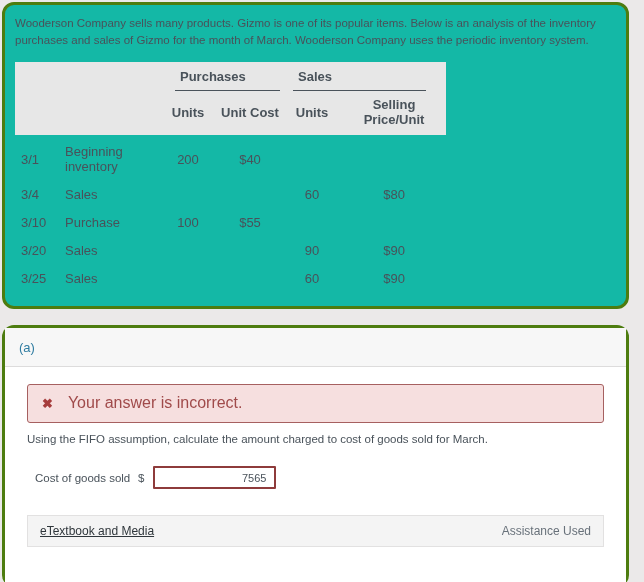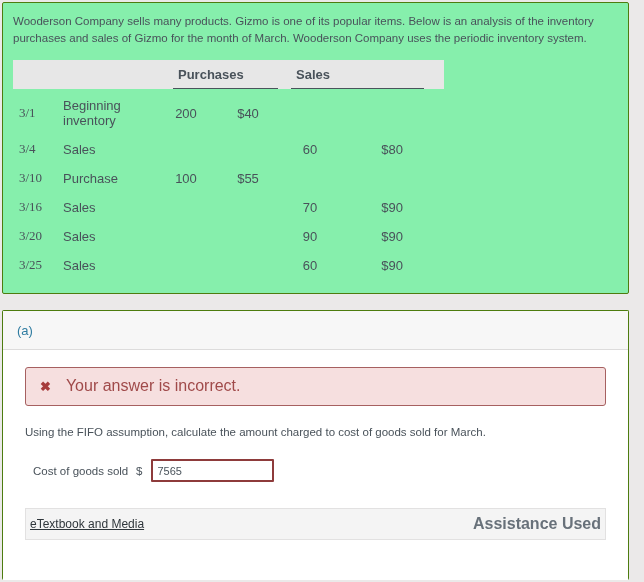--- a/index.html
+++ b/index.html
@@ -4,23 +4,23 @@
 <style>
   * { margin:0; padding:0; box-sizing:border-box; }
   html,body { width:644px; height:582px; overflow:hidden; }
   body {
     background:#ebe9e9;
     font-family:"Liberation Sans", sans-serif;
     color:#49525a;
     padding:2px 15px 0 2px;
   }
   .card {
-    background:#86efac;
-    border:1px solid #4d7c0f;
-    border-radius:2px;
+    background:#14b8a6;
+    border:3px solid #4d7c0f;
+    border-radius:12px;
   }
   
   .problem-card { padding:10px 12px 14px 10px; }
   .intro {
     font-size:11.5px;
     line-height:16.5px;
     color:#49525a;
     padding-right:4px;
   }
   table.inv {
@@ -36,21 +36,21 @@
     font-weight:700;
     padding:7px 0 6px 5px;
     border-bottom:1px solid #4a535b;
   }
   .grp-p { margin:0 2px 0 17px; }
   .grp-s { margin:0 20px 0 11px; }
   .sub td { font-weight:700; padding:6px 0 8px 0; }
   .ctr { text-align:center; }
   tbody td { padding:7px 0 6px 0; }
   tbody tr:first-child td { padding-top:9px; }
-  td.c-date { padding-left:6px;font-family:Liberation Serif, serif; }
+  td.c-date { padding-left:6px; }
   td.c-desc { padding-left:12px; }
   
   .part-card { margin-top:16px; min-height:240px; border-bottom:none; }
   .part-header {
     background:#f7f7f7;
     border-bottom:1px solid #dddcdc;
     padding:12px 14px 11px 14px;
     font-size:13px;
     color:#2f7ca1;
     cursor:pointer;
@@ -64,59 +64,60 @@
     border-radius:3px;
     padding:9px 14px 10px 14px;
   }
   .alert .x-icon {
     color:#a63c3c;
     font-size:13px;
     font-weight:700;
     margin-right:15px;
   }
   .alert .msg { color:#a04a4a; font-size:16px; }
-  .question { margin-top:20px; font-size:11.5px; color:#49525a; }
+  .question { margin-top:10px; font-size:11.5px; color:#49525a; }
   .answer-row {
     margin-top:21px;
     display:flex;
     align-items:center;
     padding-left:8px;
     font-size:11.5px;
   }
   .answer-label { flex:0 0 103px; }
   .currency { margin-right:9px; }
   .answer-input {
     width:123px;
     height:23px;
     border:2px solid #8e3b3b;
     border-radius:1px;
     background:#fff;
+    text-align:right;
     padding:0 8px 0 4px;
     font-family:"Liberation Sans", sans-serif;
     font-size:11px;
     color:#4a535b;
     outline:none;
   }
   .footer-bar {
     margin-top:26px;
     height:32px;
     background:#f4f4f4;
     border:1px solid #e2e1e1;
     display:flex;
     align-items:center;
     justify-content:space-between;
-    padding:0 4px;
+    padding:0 12px;
   }
   .etext-link {
     font-size:12px;
     color:#2f363b;
     text-decoration:underline;
     cursor:pointer;
   }
-  .assist { font-size:16px; color:#68717a;font-weight:bold; }
+  .assist { font-size:12px; color:#68717a; }
 </style>
 </head>
 <body>
 
 <div class="card problem-card">
   <p class="intro">Wooderson Company sells many products. Gizmo is one of its popular items. Below is an analysis of the inventory purchases and sales of Gizmo for the month of March. Wooderson Company uses the periodic inventory system.</p>
 
   <table class="inv">
     <colgroup>
       <col style="width:38px">
@@ -129,20 +130,27 @@
     <thead>
       <tr>
         <td colspan="2"></td>
         <td colspan="2">
           <div class="grp grp-p">Purchases</div>
         </td>
         <td colspan="2">
           <div class="grp grp-s">Sales</div>
         </td>
       </tr>
+      <tr class="sub">
+        <td colspan="2"></td>
+        <td class="ctr">Units</td>
+        <td class="ctr">Unit Cost</td>
+        <td class="ctr">Units</td>
+        <td class="ctr">Selling Price/Unit</td>
+      </tr>
     </thead>
     <tbody>
         <tr>
         <td class="c-date">3/1</td>
         <td class="c-desc">Beginning inventory</td>
         <td class="ctr">200</td>
         <td class="ctr">$40</td>
         <td class="ctr"></td>
         <td class="ctr"></td>
       </tr>
@@ -154,28 +162,20 @@
         <td class="ctr">60</td>
         <td class="ctr">$80</td>
       </tr>
         <tr>
         <td class="c-date">3/10</td>
         <td class="c-desc">Purchase</td>
         <td class="ctr">100</td>
         <td class="ctr">$55</td>
         <td class="ctr"></td>
         <td class="ctr"></td>
-      </tr>
-        <tr>
-        <td class="c-date">3/16</td>
-        <td class="c-desc">Sales</td>
-        <td class="ctr"></td>
-        <td class="ctr"></td>
-        <td class="ctr">70</td>
-        <td class="ctr">$90</td>
       </tr>
         <tr>
         <td class="c-date">3/20</td>
         <td class="c-desc">Sales</td>
         <td class="ctr"></td>
         <td class="ctr"></td>
         <td class="ctr">90</td>
         <td class="ctr">$90</td>
       </tr>
         <tr>

